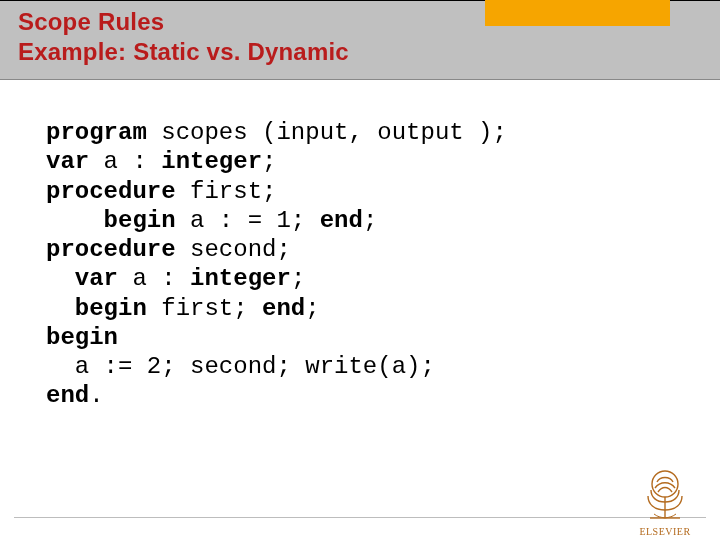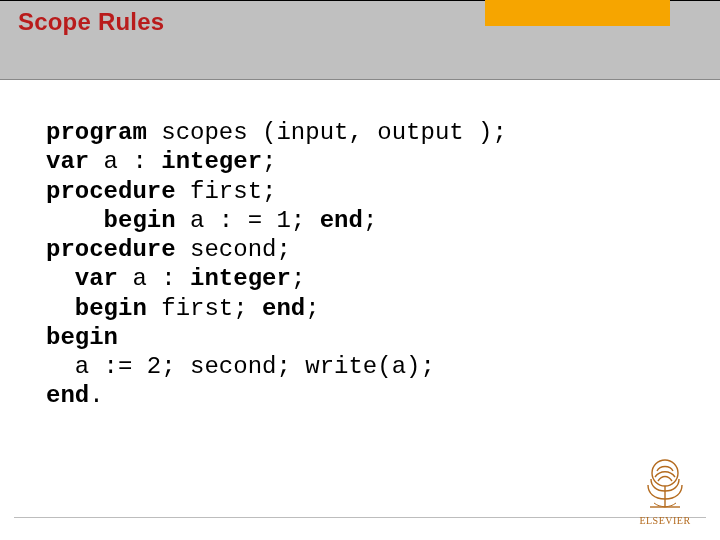--- a/index.html
+++ b/index.html
@@ -49,21 +49,21 @@
     position: absolute;
     left: 14px;
     right: 14px;
     bottom: 22px;
     height: 0;
     border-top: 1px solid #bdbdbd;
   }
   .logo {
     position: absolute;
     right: 20px;
-    bottom: 14px;
+    bottom: 3px;
     width: 70px;
     text-align: center;
   }
   .logo .tree {
     width: 62px;
     height: 56px;
     margin: 0 auto 2px auto;
   }
   .logo .brand {
     font-family: Georgia, 'Times New Roman', serif;
@@ -72,20 +72,21 @@
     color: #b46b1f;
   }
 </style>
 </head>
 <body>
 
 <div class="header-bar">
   <div class="accent-block"></div>
   <div class="title">
     <span>Scope Rules</span><br>
+    <span>Example: Static vs. Dynamic</span>
   </div>
 </div>
 
 <div class="code-block"><b>program</b><span> scopes (input, output );</span>
 <b>var</b><span> a : </span><b>integer</b><span>;</span>
 <b>procedure</b><span> first;</span>
 <span>    </span><b>begin</b><span> a : = 1; </span><b>end</b><span>;</span>
 <b>procedure</b><span> second;</span>
 <span>  </span><b>var</b><span> a : </span><b>integer</b><span>;</span>
 <span>  </span><b>begin</b><span> first; </span><b>end</b><span>;</span>

